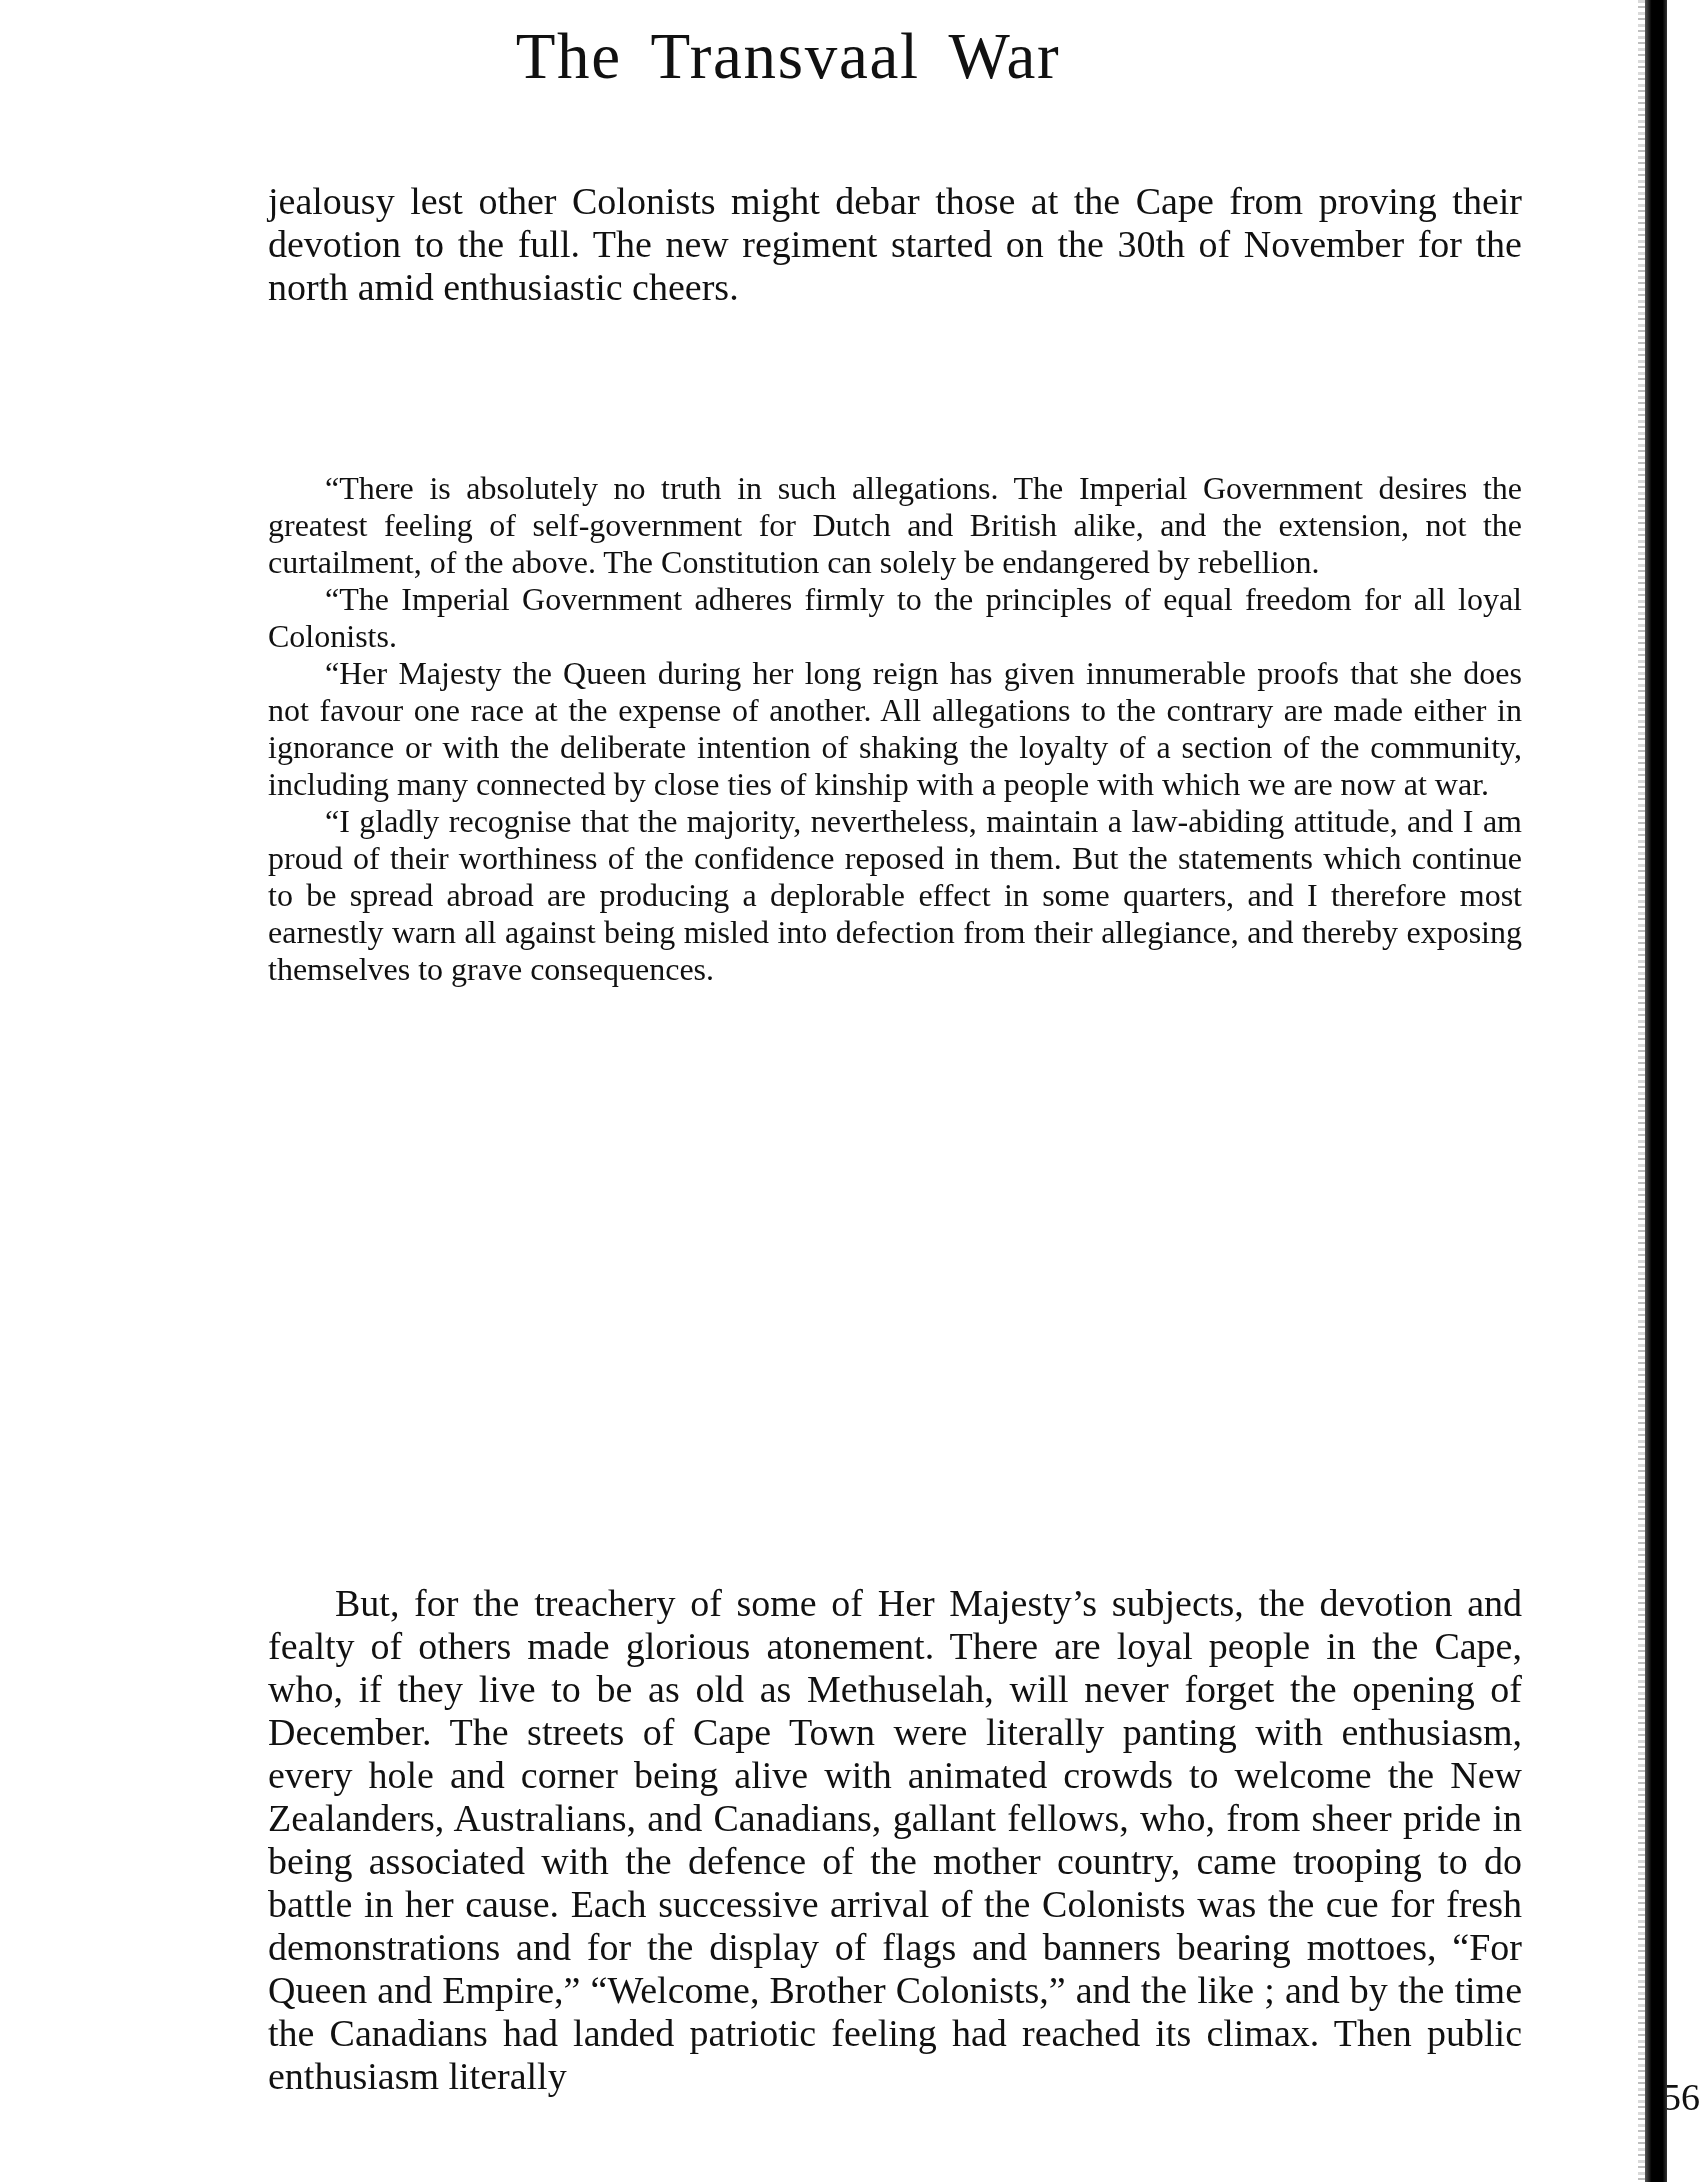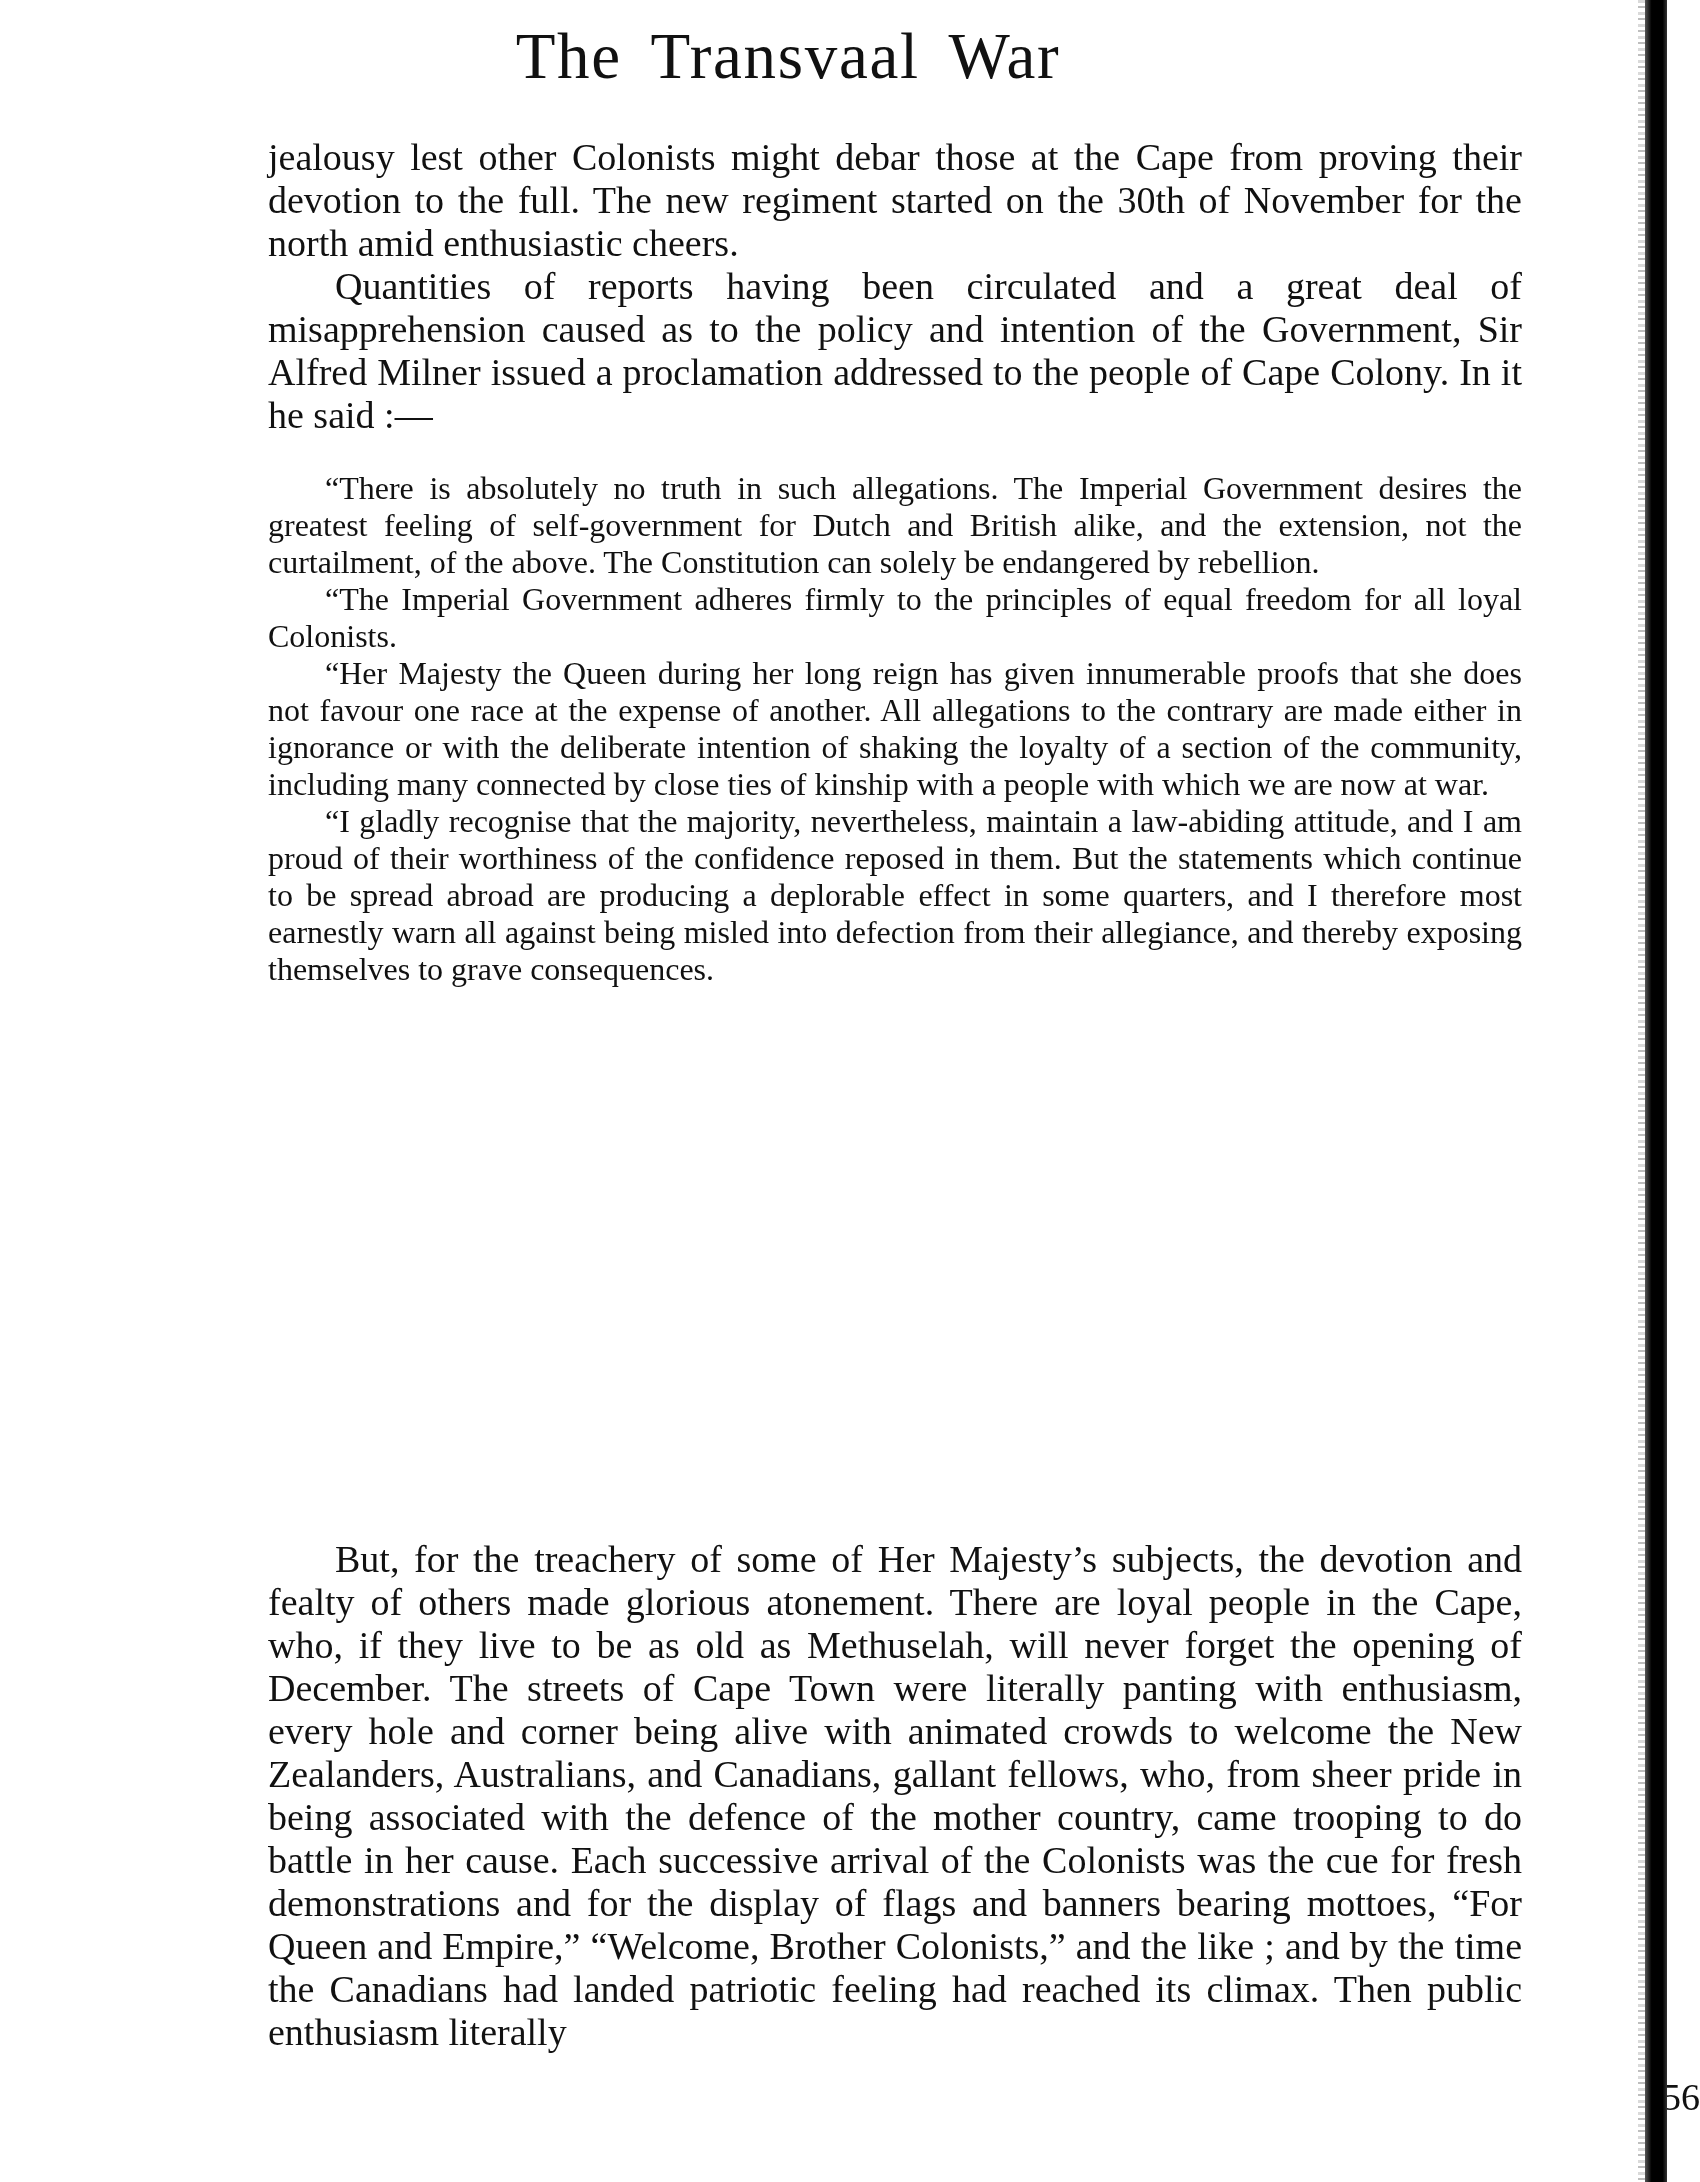--- a/index.html
+++ b/index.html
@@ -6,21 +6,21 @@
   body {
     width: 1700px; height: 2183px; position: relative; overflow: hidden;
     font-family: "Liberation Serif", "DejaVu Serif", serif; color: #111;
   }
   .page-title {
     position: absolute; top: 24px; left: 0; width: 1576px; text-align: center;
     font-size: 65px; letter-spacing: 1.7px; word-spacing: 12px; line-height: 1;
   }
   .body-block {
     position: absolute; left: 268px; width: 1254px;
-    font-size: 38px; line-height: 43px; text-align: justify;
+    font-size: 38px; line-height: 43px; text-align: justify; margin-top: 44px;
   }
   .body-block p { margin: 0; }
   .indent { text-indent: 67px; }
   #intro { top: 136px; }
   #quote {
     position: absolute; left: 268px; width: 1254px; top: 470px;
     font-size: 32px; line-height: 37px; text-align: justify;
   }
   #quote p { margin: 0; text-indent: 57px; }
   #closing { top: 1538px; }
@@ -38,21 +38,20 @@
     opacity: 0.55;
   }
 </style>
 </head>
 <body>
 
 <div class="page-title">The Transvaal War</div>
 
 <div class="body-block" id="intro">
   <p>jealousy lest other Colonists might debar those at the Cape from proving their devotion to the full.  The new regiment started on the 30th of November for the north amid enthusiastic cheers.</p>
-  <p class="indent">Quantities of reports having been circulated and a great deal of misapprehension caused as to the policy and intention of the Government, Sir Alfred Milner issued a proclamation addressed to the people of Cape Colony.  In it he said :—</p>
 </div>
 
 <div id="quote">
   <p>“There is absolutely no truth in such allegations.  The Imperial Government desires the greatest feeling of self-government for Dutch and British alike, and the extension, not the curtailment, of the above.  The Constitution can solely be endangered by rebellion.</p>
   <p>“The Imperial Government adheres firmly to the principles of equal freedom for all loyal Colonists.</p>
   <p>“Her Majesty the Queen during her long reign has given innumerable proofs that she does not favour one race at the expense of another.  All allegations to the contrary are made either in ignorance or with the deliberate intention of shaking the loyalty of a section of the community, including many connected by close ties of kinship with a people with which we are now at war.</p>
   <p>“I gladly recognise that the majority, nevertheless, maintain a law-abiding attitude, and I am proud of their worthiness of the confidence reposed in them.  But the statements which continue to be spread abroad are producing a deplorable effect in some quarters, and I therefore most earnestly warn all against being misled into defection from their allegiance, and thereby exposing themselves to grave consequences.</p>
 </div>
 
 <div class="body-block" id="closing">

